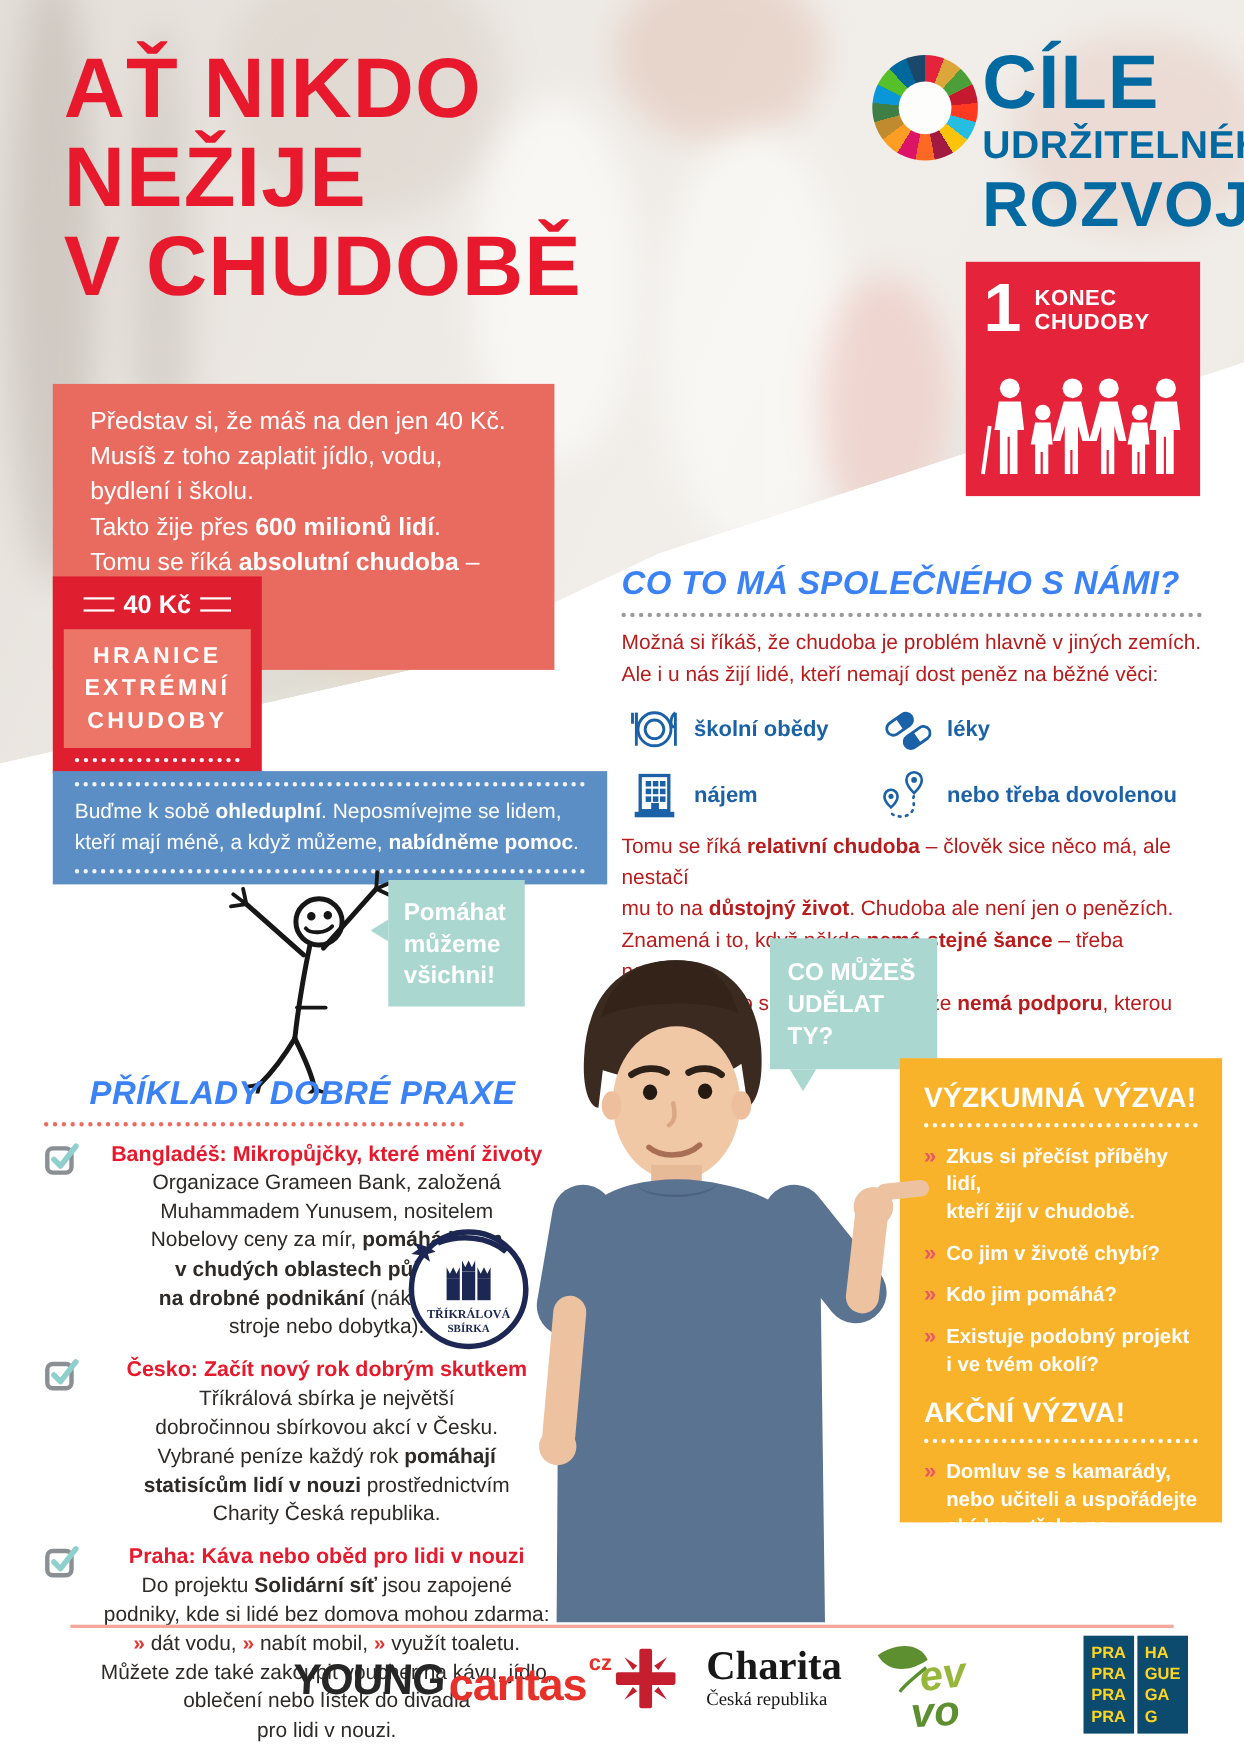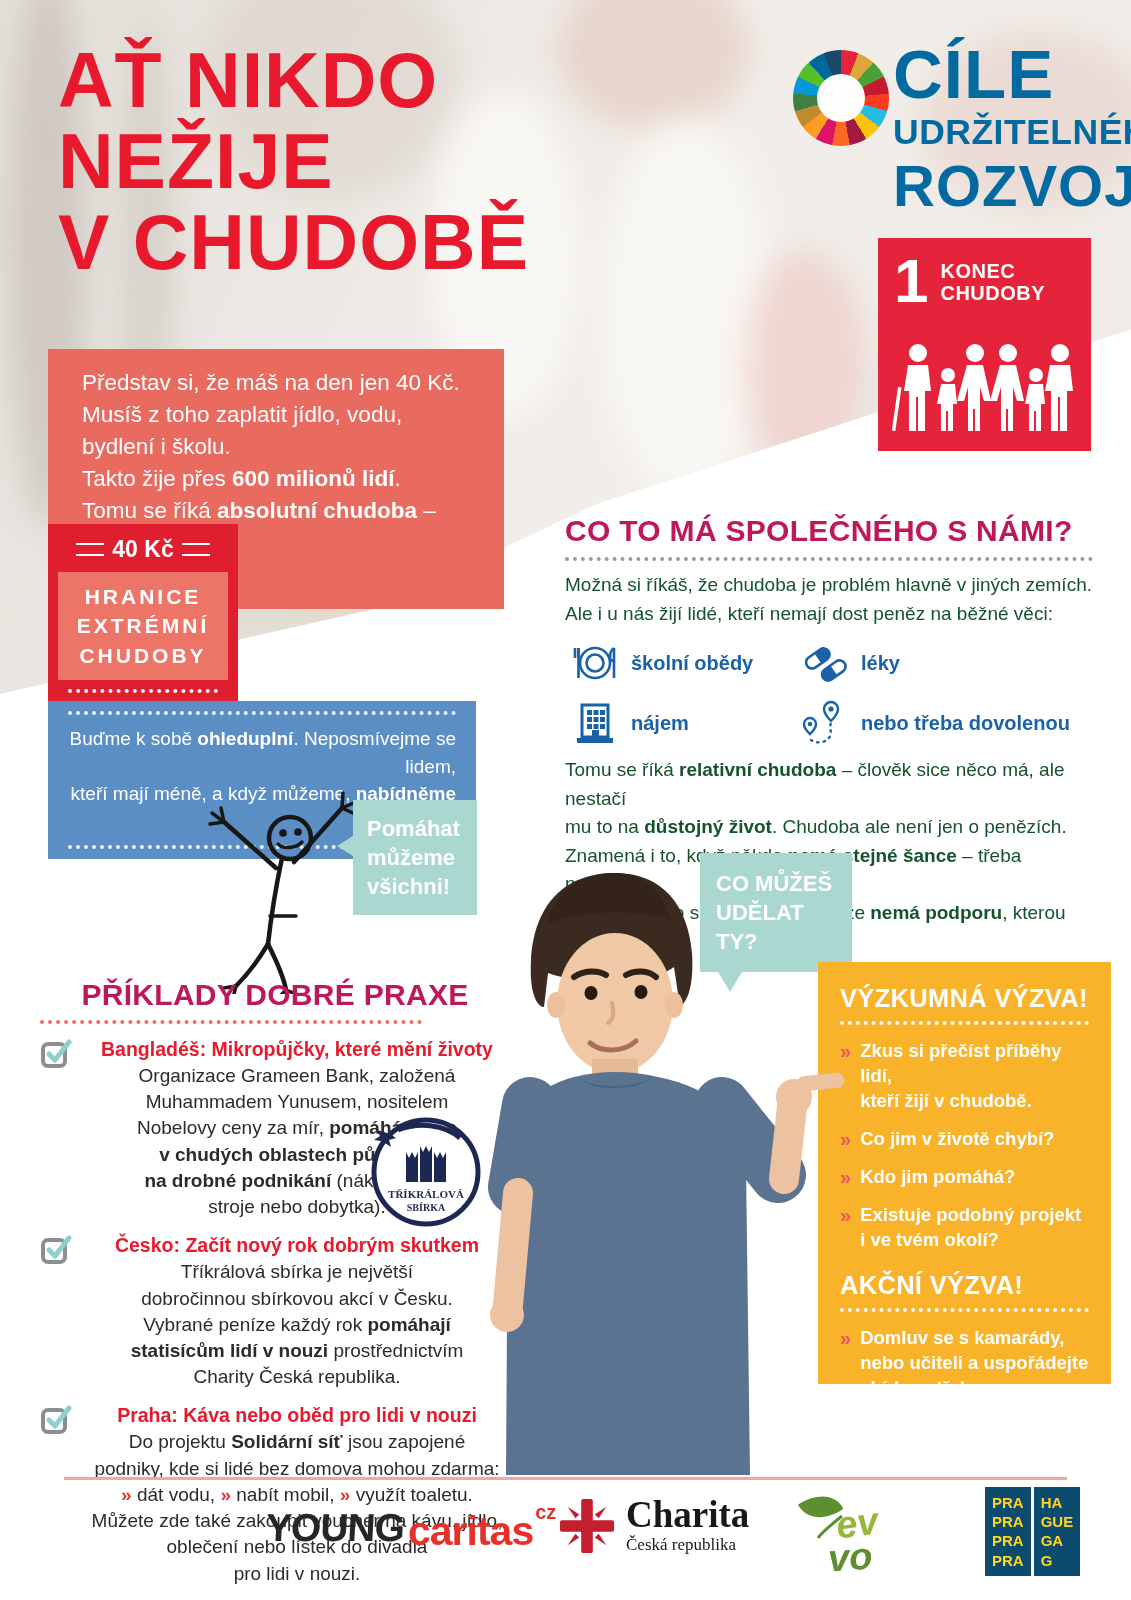--- a/index.html
+++ b/index.html
@@ -37,28 +37,28 @@
   .intro{left:48px;top:349px;width:456px;background:#e96a5f;color:#fff;padding:18px 34px;box-sizing:border-box;font-size:22.5px;line-height:1.42;}
 
   
   .kc{left:48px;top:524px;width:190px;background:#df1f30;color:#fff;padding:12px 10px 10px;box-sizing:border-box;text-align:center;}
   .kc-head{display:flex;align-items:center;justify-content:center;gap:8px;font-size:23px;font-weight:800;}
   .kc-eq{width:28px;height:9px;border-top:2px solid #fff;border-bottom:2px solid #fff;}
   .kc-inner{margin-top:9px;background:#ec7568;padding:10px 4px;font-size:21px;font-weight:800;letter-spacing:3px;line-height:1.4;}
   .kc-dots{margin:9px auto 0;width:150px;border-top:4px dotted rgba(255,255,255,.95);}
 
   
-  .bluebox{left:48px;top:701px;width:428px;background:#5c8ec6;color:#fff;padding:10px 20px;box-sizing:border-box;text-align:right;}
+  .bluebox{left:48px;top:701px;width:504px;background:#5c8ec6;color:#fff;padding:10px 20px;box-sizing:border-box;}
   .bluebox-in{border-top:4px dotted rgba(255,255,255,.9);border-bottom:4px dotted rgba(255,255,255,.9);padding:10px 0;font-size:19px;line-height:1.45;}
 
   
   .common{left:565px;top:514px;width:528px;}
-  .h2red{font-size:30px;font-weight:800;color:#be185d;letter-spacing:.3px;}
+  .h2red{font-size:30px;font-weight:800;color:#3b82f6;letter-spacing:.3px;font-style:italic;}
   .dotline{border-top:4px dotted #9a9a9a;margin:9px 0 10px;}
-  .para{font-size:19px;line-height:1.5;color:#14532d;}
+  .para{font-size:19px;line-height:1.5;color:#b91c1c;}
   .needs{display:grid;grid-template-columns:228px 1fr;row-gap:16px;margin:14px 0 10px 8px;}
   .need{display:flex;align-items:center;gap:14px;font-size:20px;font-weight:800;color:#1a61a8;}
   .need svg{flex:none;}
 
   
   .stick{left:190px;top:786px;}
   .bubble{background:#abd7d1;color:#fff;font-weight:800;font-size:22px;line-height:1.32;padding:14px 14px;box-sizing:border-box;}
   .bub1{left:353px;top:800px;width:124px;}
   .bub1::before{content:"";position:absolute;left:-16px;top:36px;border:10px solid transparent;border-right:16px solid #abd7d1;border-left:none;}
   .bub2{left:700px;top:853px;width:152px;padding:16px 16px;}
@@ -83,21 +83,21 @@
   .chev{color:#e9566b;font-weight:800;font-size:20px;line-height:1.25;}
   .ylines{font-size:18.5px;font-weight:700;line-height:1.35;}
   .yh2{margin-top:18px;}
 
   
   .fdiv{left:64px;top:1477px;width:1003px;border-top:3px solid #f5a79b;}
   .yc{left:266px;top:1506px;display:flex;align-items:flex-end;}
   .yc-young{font-size:39px;font-weight:700;color:#262626;letter-spacing:-1px;transform:skewX(-3deg);}
   .yc-caritas{font-size:41px;font-weight:800;color:#e8302a;letter-spacing:-1px;margin-left:4px;line-height:.9;}
   .yc-cz{font-size:20px;font-weight:800;color:#e8302a;margin-left:2px;position:relative;top:-26px;}
-  .charita{left:558px;top:1496px;display:flex;gap:10px;align-items:center;}
+  .charita{left:558px;top:1496px;display:flex;gap:26px;align-items:center;}
   .charita-name{font-family:"Liberation Serif",serif;font-size:37px;font-weight:700;color:#181818;line-height:1;}
   .charita-sub{font-family:"Liberation Serif",serif;font-size:17px;color:#181818;margin-top:2px;}
   .evvo{left:798px;top:1486px;width:110px;height:110px;}
   .evvo .ev{position:absolute;left:38px;top:16px;font-size:38px;font-weight:800;font-style:italic;color:#97b63c;transform:rotate(-8deg);}
   .evvo .vo{position:absolute;left:30px;top:50px;font-size:38px;font-weight:800;font-style:italic;color:#5d8f31;transform:rotate(-4deg);}
   .praha{left:985px;top:1487px;display:flex;gap:3px;}
   .praha .col{background:#0c4a6e;color:#ffd520;font-weight:800;font-size:15px;line-height:1.28;padding:6px 7px;}
 </style>
 </head>
 <body>

